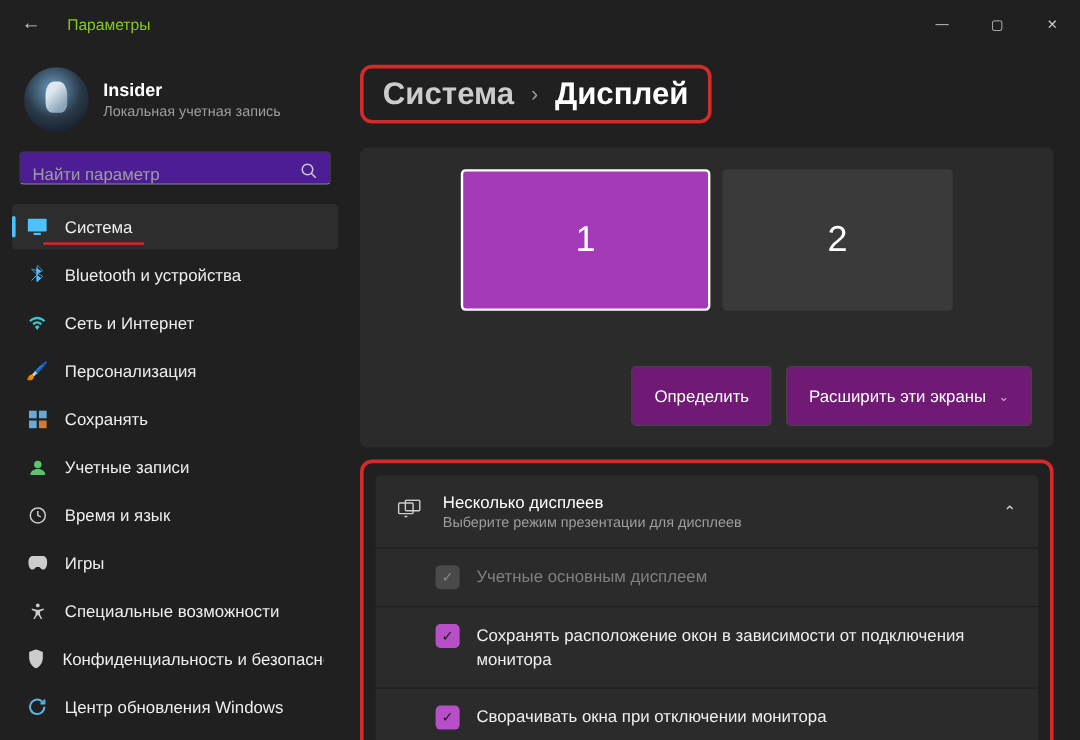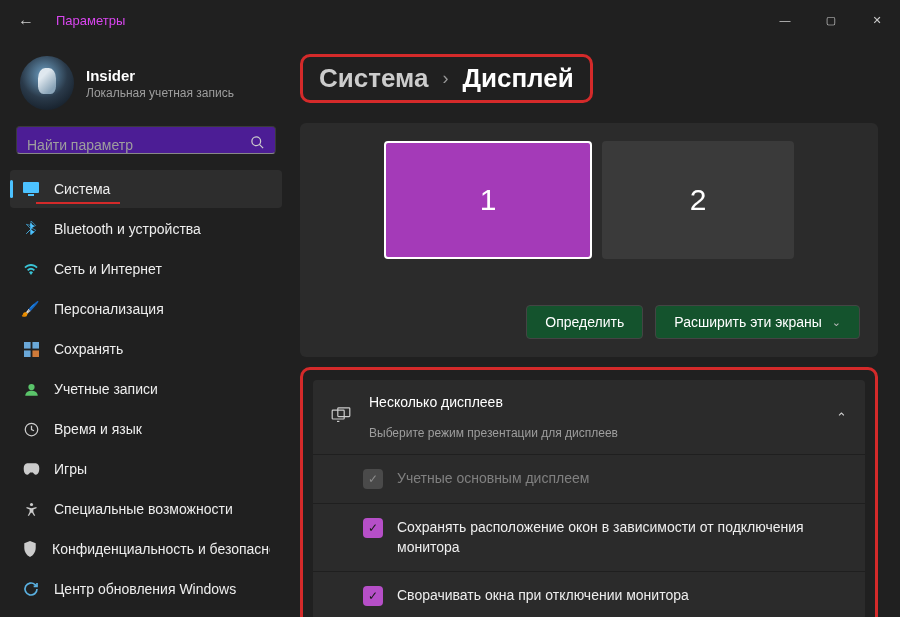--- a/index.html
+++ b/index.html
@@ -1,21 +1,21 @@
 <!DOCTYPE html>
 <html><head>
 <meta charset="utf-8">
 <style>
 * { margin: 0; padding: 0; box-sizing: border-box; font-family: 'Segoe UI', Arial, sans-serif; }
 body { background: #202020; color: #fff; width: 900px; height: 617px; overflow: hidden; position: relative; }
 
 .titlebar { height: 40px; display: flex; align-items: center; justify-content: space-between; padding-left: 18px; }
 .titlebar-left { display: flex; align-items: center; gap: 22px; }
 .back-arrow { font-size: 16px; color: #ccc; cursor: pointer; }
-.titlebar-title { font-size: 13px; color: #d946ef; }
+.titlebar-title { font-size: 13px; color: #84cc16; }
 .window-controls { display: flex; }
 .win-btn { width: 46px; height: 40px; display: flex; align-items: center; justify-content: center; color: #ccc; font-size: 11px; }
 
 .container { display: flex; height: calc(100% - 40px); }
 
 .sidebar { width: 290px; padding: 8px 8px 0 10px; display: flex; flex-direction: column; }
 .user-block { display: flex; align-items: center; gap: 12px; padding: 8px 10px 16px 10px; }
 .avatar { width: 54px; height: 54px; border-radius: 50%; background: radial-gradient(circle at 45% 35%, #6ea0c4 0%, #2a3a4a 50%, #0a1018 100%); position: relative; overflow: hidden; }
 .avatar::after { content: ''; position: absolute; left: 18px; top: 12px; width: 18px; height: 26px; background: linear-gradient(135deg,#dfe8ef 30%,#8aa4b8 80%); border-radius: 40% 40% 30% 30%; }
 .user-name { font-size: 15px; font-weight: 600; }
@@ -39,30 +39,30 @@
 .bc-item { font-size: 26px; font-weight: 600; color: #ccc; cursor: pointer; }
 .bc-sep { font-size: 18px; color: #999; }
 .bc-current { font-size: 26px; font-weight: 600; color: #fff; }
 
 .display-card { background: #2b2b2b; border-radius: 6px; padding: 18px; margin-bottom: 10px; }
 .monitors { display: flex; justify-content: center; gap: 10px; margin-bottom: 46px; }
 .mon { display: flex; align-items: center; justify-content: center; font-size: 30px; color: #fff; border-radius: 4px; height: 118px; }
 .mon1 { width: 208px; background: #a43ab8; border: 2px solid #fff; }
 .mon2 { width: 192px; background: #3a3a3a; color: #fff; }
 .card-actions { display: flex; justify-content: flex-end; gap: 12px; }
-.btn { background: #14532d; color: #fff; border: 1px solid #444; border-radius: 4px; height: 34px; padding: 0 18px; font-size: 14px; display: flex; align-items: center; gap: 10px; cursor: pointer; }
+.btn { background: #701a75; color: #fff; border: 1px solid #444; border-radius: 4px; height: 50px; padding: 0 18px; font-size: 14px; display: flex; align-items: center; gap: 10px; cursor: pointer; }
 .btn .chev { font-size: 11px; color: #bbb; }
 
 .section-wrap { border: 3px solid #d42a2a; border-radius: 10px; padding: 10px; margin-top: 6px; }
 .panel { background: #2b2b2b; border-radius: 4px; }
 .panel-head { display: flex; align-items: center; gap: 16px; padding: 14px 18px; cursor: pointer; }
 .panel-icon { width: 22px; color: #ccc; }
 .panel-titles { flex: 1; }
 .panel-title { font-size: 14px; color: #fff; }
-.panel-sub { font-size: 12px; color: #9e9e9e; margin-top: 16px; }
+.panel-sub { font-size: 12px; color: #9e9e9e; margin-top: 2px; }
 .panel-chev { color: #ccc; font-size: 13px; }
 
 .panel-body { padding: 0 0 0 0; }
 .check-row { display: flex; align-items: flex-start; gap: 14px; padding: 14px 18px 14px 50px; border-top: 1px solid #1f1f1f; }
 .chk { width: 20px; height: 20px; border-radius: 4px; display: flex; align-items: center; justify-content: center; font-size: 12px; flex-shrink: 0; }
 .chk.disabled { background: #4a4a4a; color: #8a8a8a; }
 .chk.checked { background: #b64fc8; color: #1a1a1a; }
 .chk-label { font-size: 14px; color: #eee; line-height: 1.4; }
 .chk-label.disabled { color: #808080; }
 

